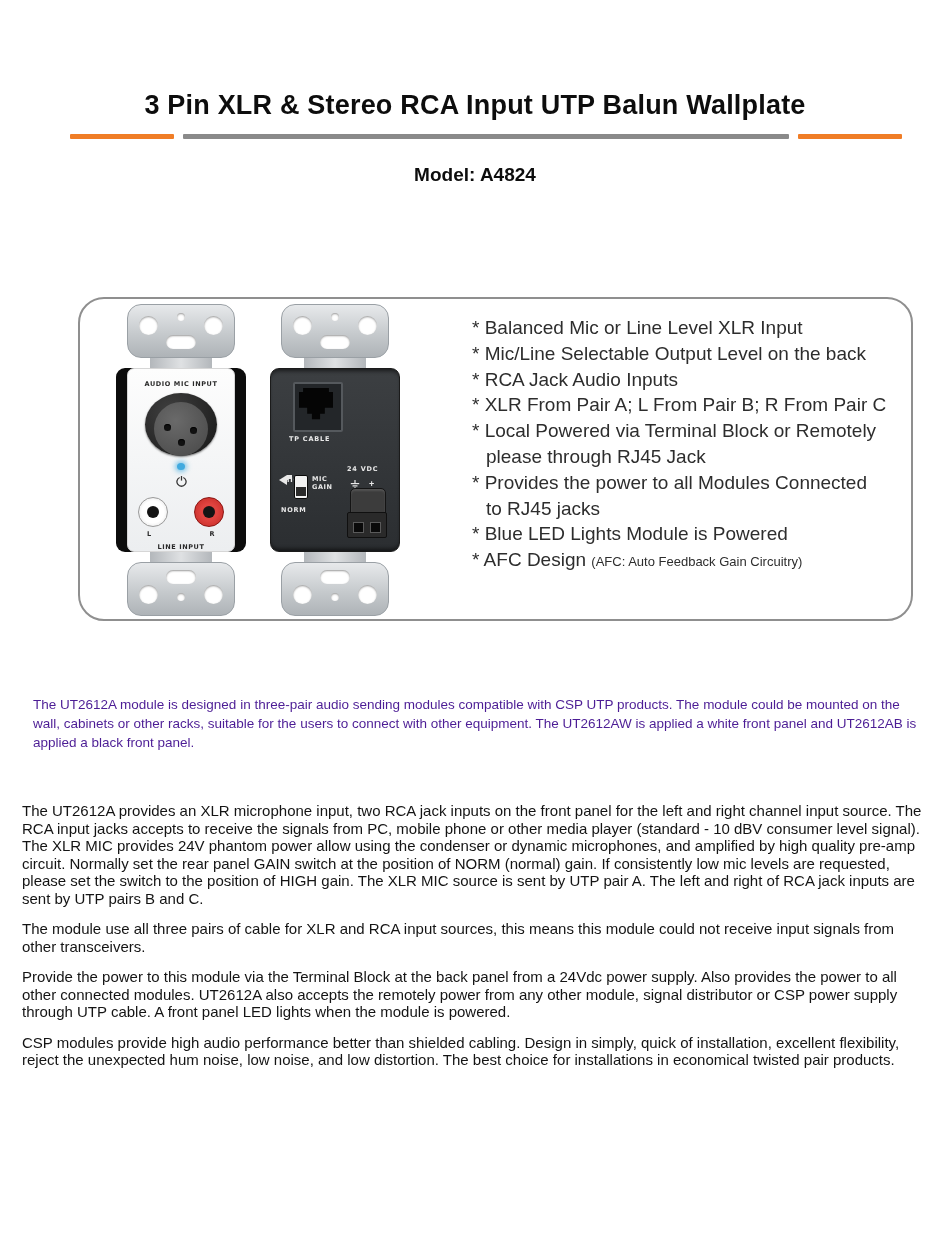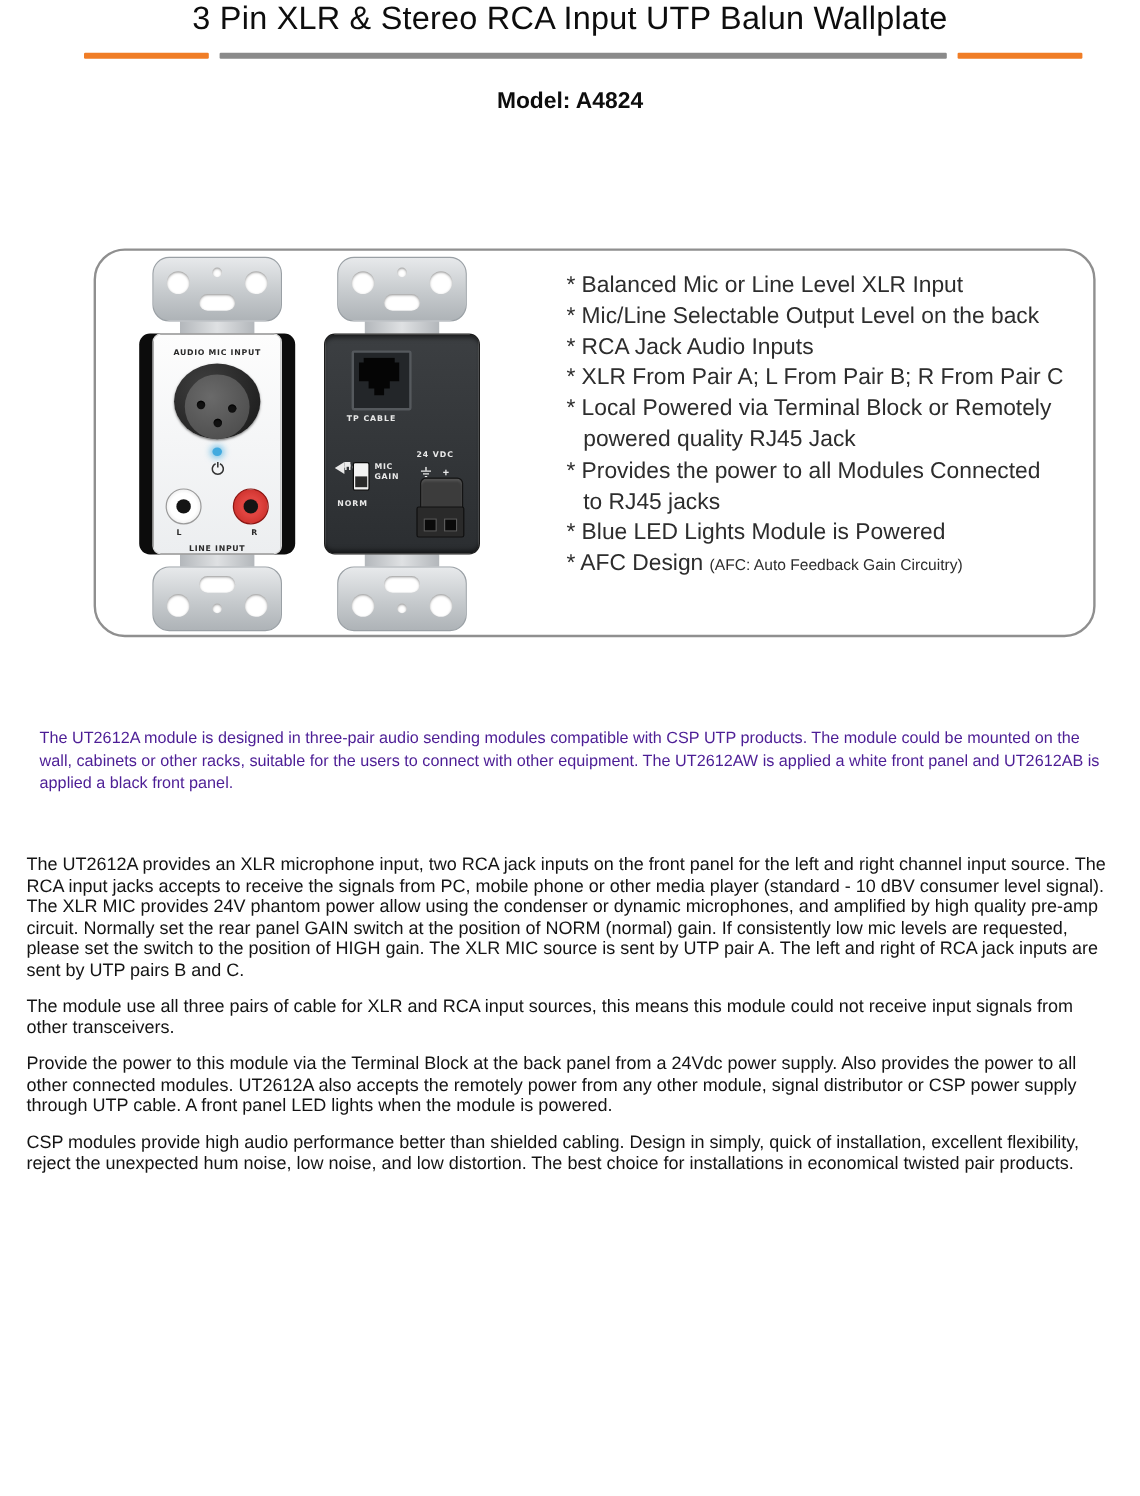--- a/index.html
+++ b/index.html
@@ -1,20 +1,20 @@
 <!DOCTYPE html>
 <html><head>
 <meta charset="utf-8">
 <style>
   html,body{margin:0;padding:0;background:#ffffff;}
   .page{position:relative;width:950px;height:1247px;background:#fff;overflow:hidden;
         font-family:"Liberation Sans",sans-serif;color:#111;}
 
   
-  .title{margin:0;text-align:center;font-size:27px;font-weight:normal;color:#0d0d0d;letter-spacing:.2px;}
+  .title{margin:0;padding-top:90px;text-align:center;font-size:27px;font-weight:bold;color:#0d0d0d;letter-spacing:.2px;}
   .divider{display:flex;align-items:center;margin:13px 0 0 70px;width:832px;height:5px;}
   .divider .seg{height:5px;border-radius:1px;}
   .divider .orange{width:104px;background:#F07D26;}
   .divider .gray{width:606px;background:#8A8A8A;margin:0 9px;}
   .model{margin:25px 0 0 0;text-align:center;font-size:19px;font-weight:bold;color:#0d0d0d;}
 
   
   .product-box{position:relative;margin:111px 0 0 78px;width:831px;height:320px;
                border:2px solid #8f8f8f;border-radius:26px;background:#fff;}
 
@@ -233,21 +233,21 @@
       </div>
     </div>
 
     <ul class="features">
       <li><span>* Balanced Mic or Line Level XLR Input</span></li>
       <li><span>* Mic/Line Selectable Output Level on the back</span></li>
       <li><span>* RCA Jack Audio Inputs</span></li>
       <li><span>* XLR From Pair A; L From Pair B; R From Pair C</span></li>
       <li>
         <span>* Local Powered via Terminal Block or Remotely</span>
-        <div class="cont">powered quality RJ45 Jack</div>
+        <div class="cont">please through RJ45 Jack</div>
       </li>
       <li>
         <span>* Provides the power to all Modules Connected</span>
         <div class="cont">to RJ45 jacks</div>
       </li>
       <li><span>* Blue LED Lights Module is Powered</span></li>
       <li>
         <span>* AFC Design</span>
         <span class="note">(AFC: Auto Feedback Gain Circuitry)</span>
       </li>

